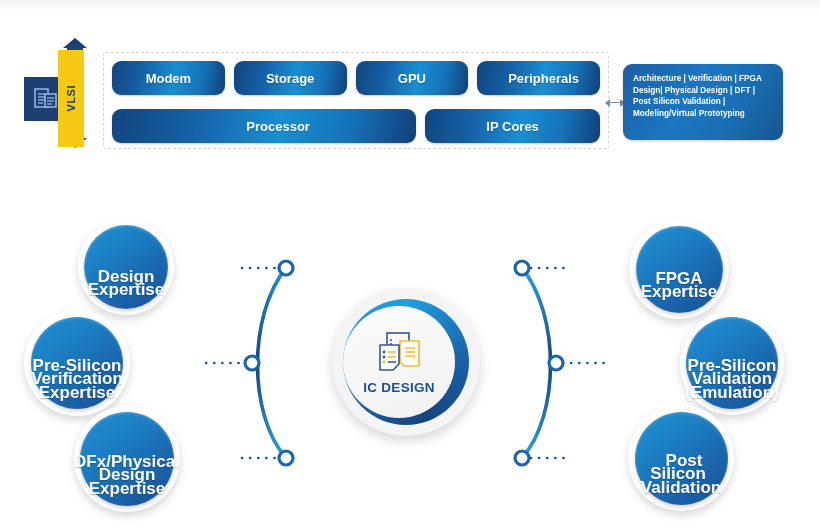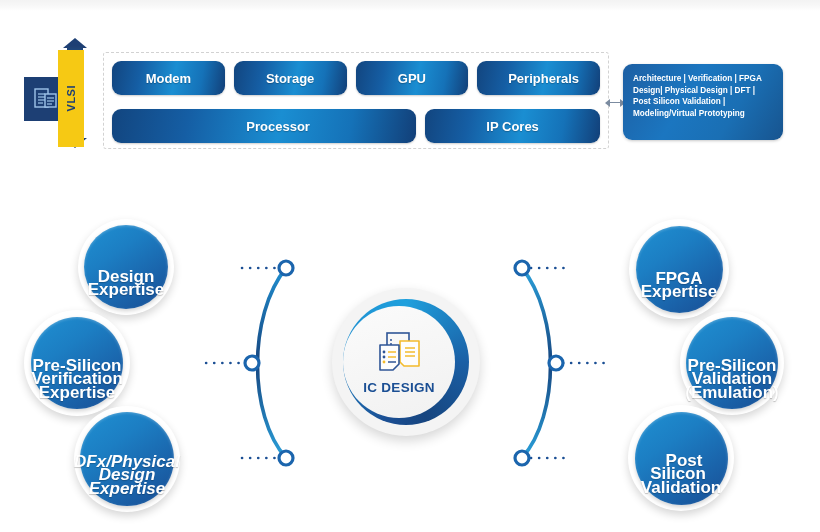--- a/index.html
+++ b/index.html
@@ -194,21 +194,21 @@
   }
 
   
   #node-design-expertise      { left: 78px;  top: 219px; width: 96px;  height: 96px; }
   #node-design-expertise .inner { width: 84px; height: 84px; }
 
   #node-presilicon-verification { left: 24px;  top: 310px; width: 106px; height: 106px; }
   #node-presilicon-verification .inner { width: 92px; height: 92px; }
 
   #node-dfx-physical          { left: 74px;  top: 406px; width: 106px; height: 106px; }
-  #node-dfx-physical .inner   { width: 94px; height: 94px; font-style: italic; }
+  #node-dfx-physical .inner   { width: 94px; height: 94px; }
 
   #node-fpga-expertise        { left: 629px; top: 219px; width: 100px; height: 100px; }
   #node-fpga-expertise .inner { width: 87px; height: 87px; }
 
   #node-presilicon-validation { left: 680px; top: 311px; width: 104px; height: 104px; }
   #node-presilicon-validation .inner { width: 92px; height: 92px; }
 
   #node-post-silicon-validation { left: 628px; top: 405px; width: 106px; height: 106px; }
   #node-post-silicon-validation .inner { width: 93px; height: 93px; }
 

